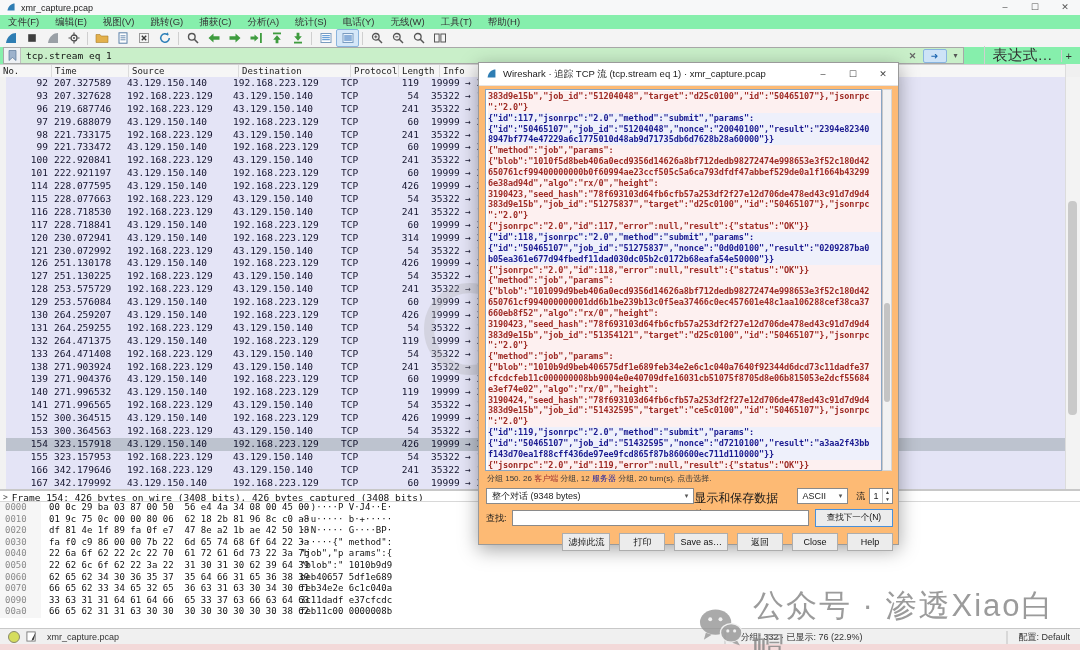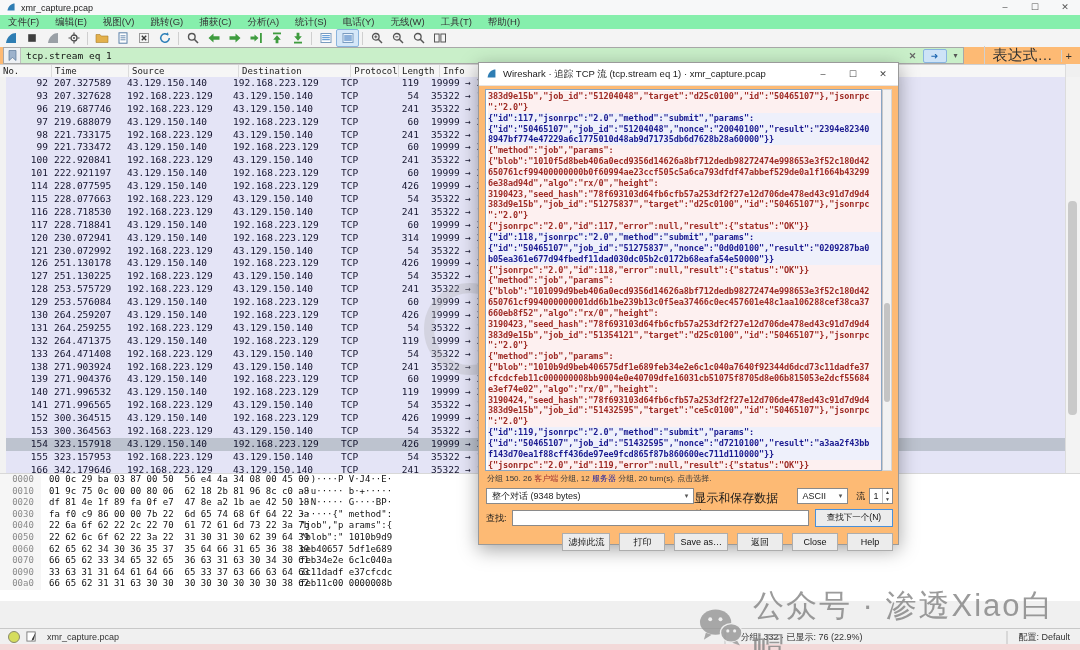--- a/index.html
+++ b/index.html
@@ -16,21 +16,21 @@
   .menubar{position:absolute;left:0;top:15px;width:1080px;height:14px;background:#86efac;
            display:flex;align-items:center;font-size:9.5px;color:#333;}
   .menu-item{padding:0 8px;line-height:14px;}
   .toolbar{position:absolute;left:0;top:29px;width:1080px;height:18px;background:#f4f4f4;
            display:flex;align-items:center;border-bottom:1px solid #e0e0e0;}
   .tb{width:21px;height:16px;display:flex;align-items:center;justify-content:center;border-radius:2px;}
   .tb.active{background:#d5e7f8;border:1px solid #8ab4dd;}
   .tsep{width:1px;height:13px;background:#cfcfcf;margin:0 3px;}
 
   
-  .filterbar{position:absolute;left:0;top:47px;width:1080px;height:17px;background:#fdba74;
+  .filterbar{position:absolute;left:0;top:47px;width:1080px;height:17px;background:#86efac;
              display:flex;align-items:center;}
   .filter-box{display:flex;align-items:center;flex:1;height:15px;margin-left:3px;
               border:1px solid #a8a8a8;background:#c9efc9;}
   .fb-bookmark{width:16px;height:100%;background:#eef1f4;border-right:1px solid #c0c0c0;
                display:flex;align-items:center;justify-content:center;}
   .filter-text{flex:1;font-size:9.5px;padding-left:5px;color:#111;}
   .fb-clear{width:16px;text-align:center;color:#666;font-size:9px;font-weight:bold;}
   .fb-apply{width:22px;height:12px;margin:0 2px;background:#cde3f7;border:1px solid #88b5e0;
             border-radius:2px;display:flex;align-items:center;justify-content:center;
             color:#1d66b0;font-size:9px;line-height:10px;}
@@ -49,31 +49,31 @@
   .prow.sel{background:#bdc3cf;}
   .cell{white-space:pre;overflow:hidden;}
   .c-no{width:42px;text-align:right;padding-right:6px;}
   .c-time{width:73px;}
   .c-src{width:106px;}
   .c-dst{width:108px;}
   .c-proto{width:44px;}
   .c-len{width:34px;text-align:right;padding-right:3px;}
   .c-info{flex:1;padding-left:9px;}
   .hc-no{width:48px;}.hc-time{width:73px;}.hc-src{width:106px;}.hc-dst{width:108px;}
-  .hc-proto{width:44px;text-align:center;}.hc-len{width:37px;}.hc-info{flex:1;}
+  .hc-proto{width:44px;}.hc-len{width:37px;}.hc-info{flex:1;}
   .vscroll{position:absolute;right:0;top:77px;width:14px;height:412px;background:#f3f3f3;
            border-left:1px solid #dcdcdc;}
   .vthumb{position:absolute;left:2px;width:9px;border-radius:4px;background:#c9c9c9;}
 
   
   .detail-pane{position:absolute;left:0;top:489px;width:1080px;height:12px;background:#fff;
                border-top:2px solid #c8c8c8;font-size:9.5px;color:#111;display:flex;align-items:center;}
   .detail-pane .chev{color:#555;margin:0 4px 0 3px;font-size:8px;}
-  .hex-pane{position:absolute;left:0;top:473px;width:1080px;height:127px;background:#fff;
-            border-top:1px solid #d8d8d8;font-size:9px;text-align:center;}
+  .hex-pane{position:absolute;left:0;top:501px;width:1080px;height:127px;background:#fff;
+            border-top:1px solid #d8d8d8;font-size:9px;}
   .hrow{display:flex;height:11.6px;line-height:11.6px;white-space:pre;}
   .hoff{width:36px;padding-left:5px;color:#8a8a8a;background:#f6f6f6;}
   .hbytes{padding-left:8px;color:#111;}
   .hascii{position:absolute;left:300px;color:#111;}
 
   
   .statusbar{position:absolute;left:0;top:628px;width:1080px;height:16px;background:#f0f0f0;
              border-top:1px solid #c8c8c8;display:flex;align-items:center;font-size:9px;color:#333;}
   .sb-dot{width:10px;height:10px;border-radius:50%;background:#d5dd5d;border:1px solid #8a8a6a;margin:0 6px 0 8px;}
   .sb-file{margin-left:10px;}

